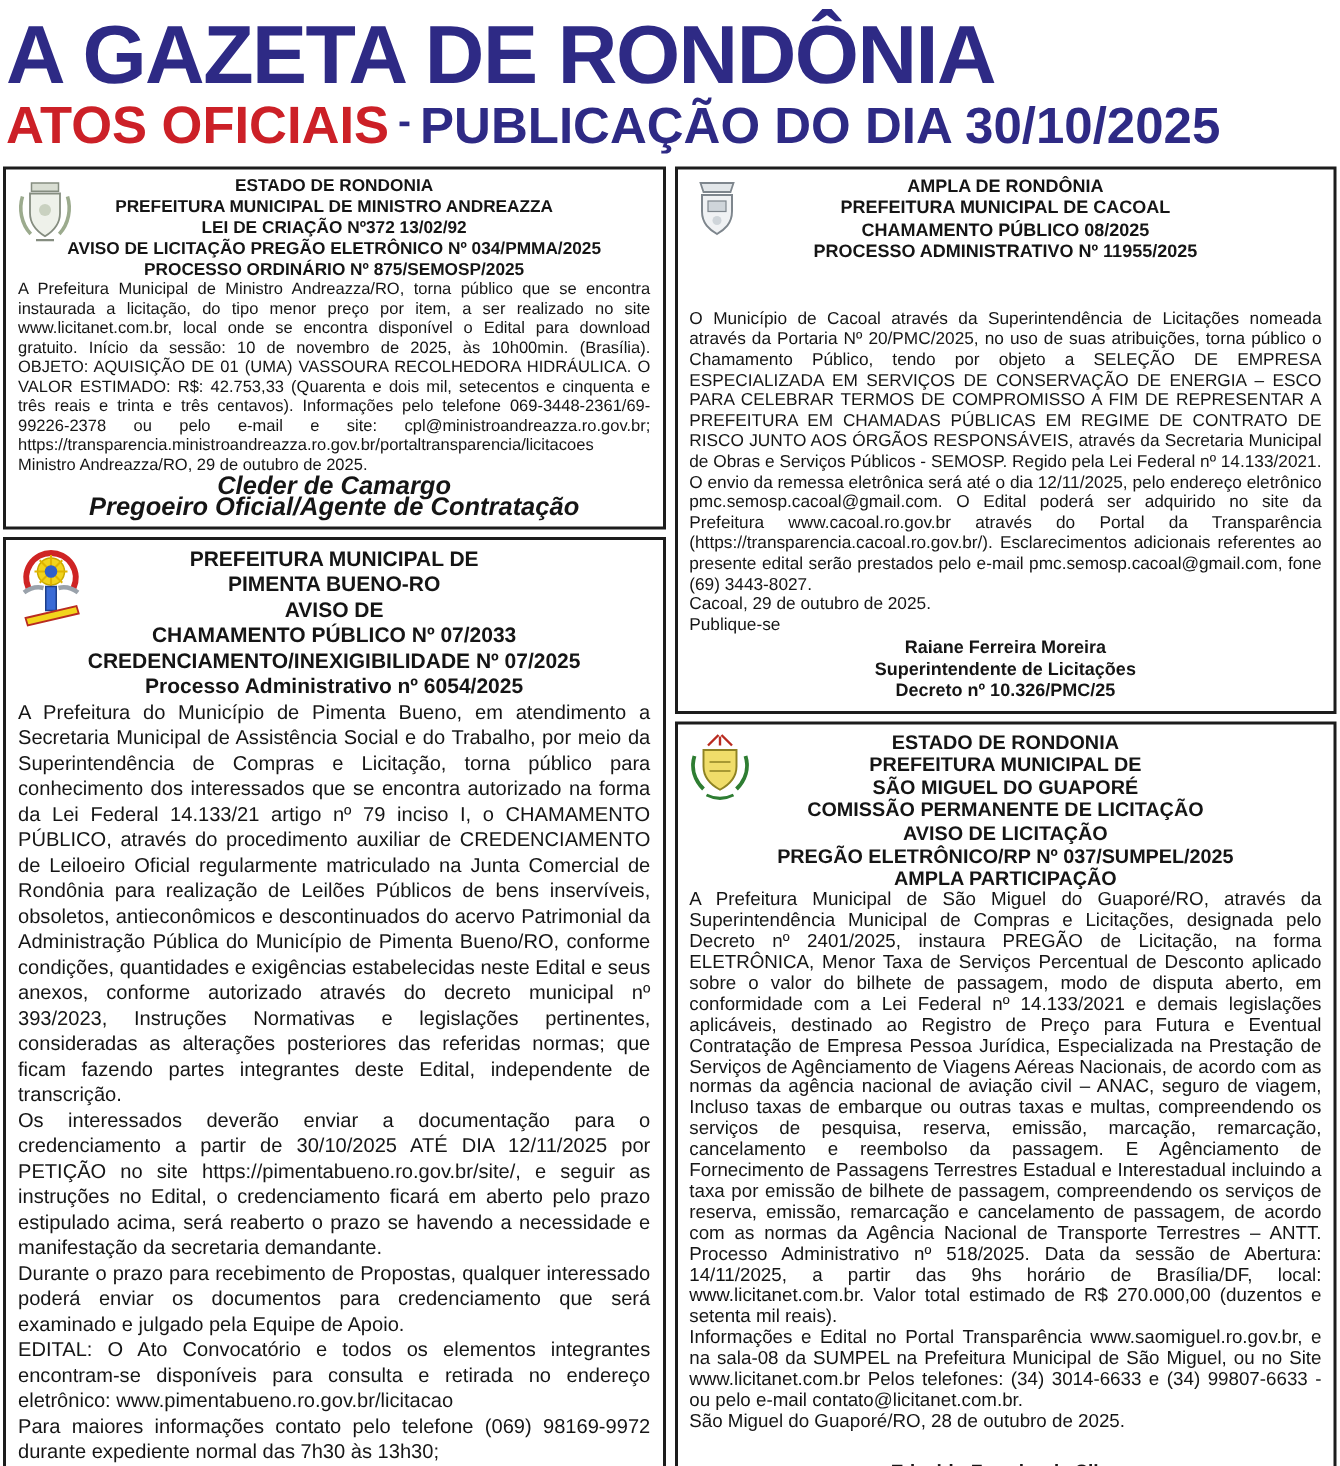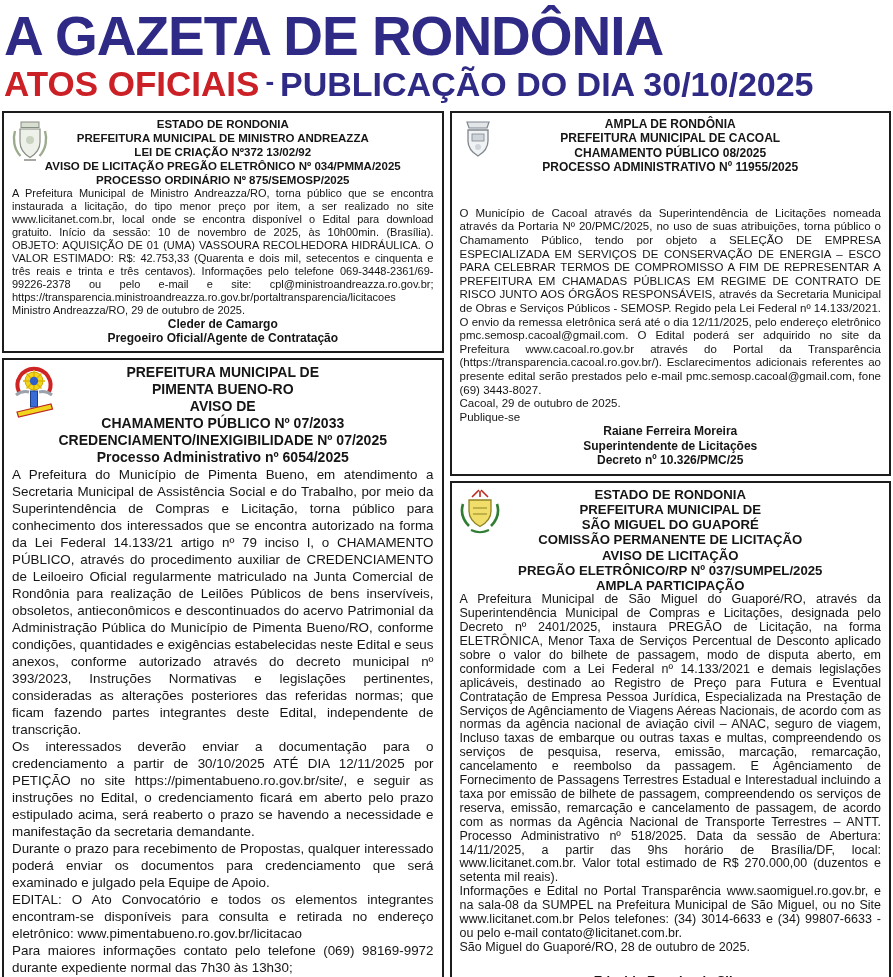--- a/index.html
+++ b/index.html
@@ -51,21 +51,21 @@
   }
   .crest{position:absolute;top:5px;left:7px;line-height:0;}
   .n-head{text-align:center;font-weight:bold;}
   .n-body p{margin:0;text-align:justify;}
   .n-date{margin:0;text-align:left;}
   .n-sig{text-align:center;font-weight:bold;}
 
   
   .size-s  .n-head{font-size:11.5px;line-height:14px;}
   .size-s  .n-body{font-size:11px;line-height:13px;}
-  .size-s  .n-sig{font-size:12px;line-height:14px;}
+  .size-s  .n-sig{font-size:17px;line-height:14px;font-style:italic;}
 
   .size-m  .n-head{font-size:12px;line-height:14.5px;}
   .size-m  .n-body{font-size:11.5px;line-height:13.6px;margin-top:32px;}
   .size-m  .n-sig{font-size:12px;line-height:14.5px;}
 
   .size-l  .n-head{font-size:14px;line-height:17px;}
   .size-l  .n-body{font-size:13.4px;line-height:17px;}
 
   .size-xl .n-head{font-size:13.2px;line-height:15.2px;}
   .size-xl .n-body{font-size:12.5px;line-height:13.9px;}

